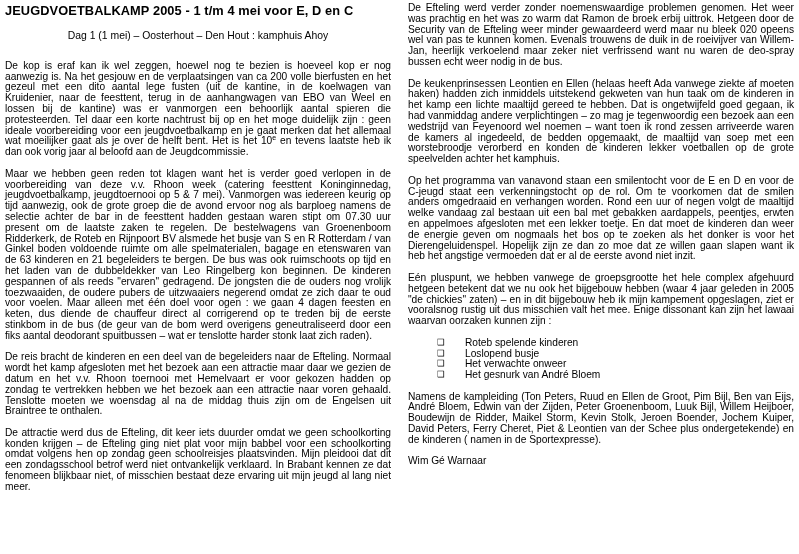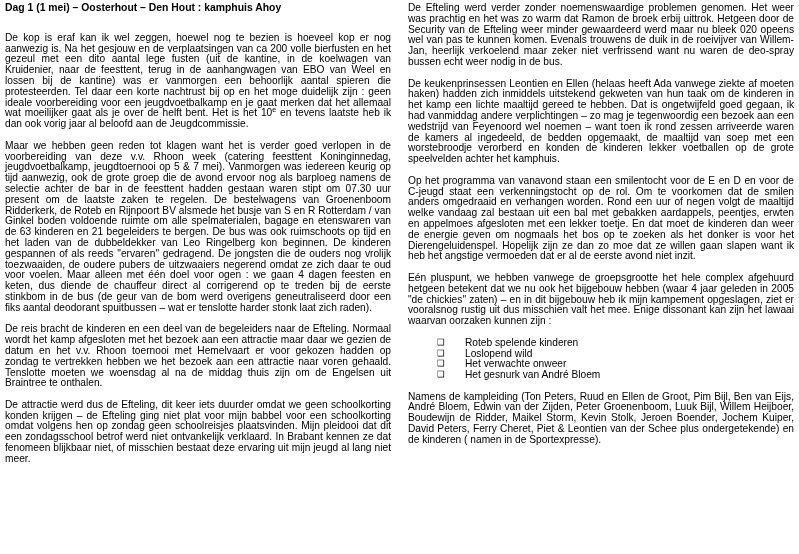--- a/index.html
+++ b/index.html
@@ -21,23 +21,23 @@
   .title {
     font-size: 12.8px;
     font-weight: bold;
     line-height: 15px;
     margin: 0 0 13px 0;
     text-align: left;
     letter-spacing: 0.1px;
   }
   .subheading {
     font-size: 10.4px;
-    font-weight: bold;
+    font-weight: normal;
     margin: 0 0 19px 0;
-    text-align: left;
+    text-align: center;
   }
   p { margin: 0 0 10.8px 0; }
   .misspell {
     text-decoration-style: wavy;
     text-decoration-color: #ff0000;
     text-decoration-thickness: 1px;
     text-underline-offset: 2px;
     text-decoration-skip-ink: none;
   }
   sup { font-size: 7px; vertical-align: super; line-height: 0; }
@@ -45,46 +45,48 @@
   .bullets li { position: relative; padding-left: 57px; text-align: left; }
   .blt { position: absolute; left: 29px; top: -1px; font-size: 8.5px; }
   .signature { margin: 0; }
 </style>
 </head>
 <body>
 
 <div class="page">
 
   <div class="col">
+    <h1 class="title">JEUGDVOETBALKAMP 2005 - 1 t/m 4 mei voor E, D en C</h1>
     <h2 class="subheading">Dag 1 (1 mei) – Oosterhout – Den Hout : kamphuis Ahoy</h2>
     <p><span>De kop is eraf kan ik wel zeggen, hoewel nog te bezien is hoeveel kop er nog aanwezig is. Na het gesjouw en de verplaatsingen van ca 200 volle bierfusten en het gezeul met een dito aantal lege fusten (uit de kantine, in de koelwagen van Kruidenier, naar de feesttent, terug in de aanhangwagen van EBO van Weel en lossen bij de kantine) was er vanmorgen een behoorlijk aantal spieren die protesteerden. Tel daar een korte nachtrust bij op en het moge duidelijk zijn : geen ideale voorbereiding voor een jeugdvoetbalkamp en je gaat merken dat het allemaal wat moeilijker gaat als je over de helft bent. Het is het 10</span><sup>e</sup><span> en tevens laatste heb ik dan ook vorig jaar al beloofd aan de Jeugdcommissie.</span></p>
     <p><span>Maar we hebben geen reden tot klagen want het is verder goed verlopen in de voorbereiding van deze v.v. Rhoon week (catering feesttent Koninginnedag, jeugdvoetbalkamp, jeugdtoernooi op 5 &amp; 7 mei). Vanmorgen was iedereen keurig op tijd aanwezig, ook de grote groep die de avond ervoor nog als barploeg namens de selectie achter de bar in de feesttent hadden gestaan waren stipt om 07.30 uur present om de laatste zaken te regelen. De bestelwagens van Groenenboom Ridderkerk, de </span><span class="misspell">Roteb</span><span> en Rijnpoort BV alsmede het busje van S en R Rotterdam / van Ginkel boden voldoende ruimte om alle spelmaterialen, bagage en etenswaren van de 63 kinderen en 21 begeleiders te bergen. De bus was ook ruimschoots op tijd en het laden van de dubbeldekker van Leo Ringelberg kon beginnen. De kinderen gespannen of als reeds "ervaren" gedragend. De jongsten die de ouders nog vrolijk toezwaaiden, de oudere pubers de </span><span class="misspell">uitzwaaiers</span><span> negerend omdat ze zich daar te oud voor voelen. Maar alleen met één doel voor ogen : we gaan 4 dagen feesten en keten, dus diende de chauffeur direct al corrigerend op te treden bij de eerste stinkbom in de bus (de geur van de bom werd overigens geneutraliseerd door een fiks aantal deodorant spuitbussen – wat er tenslotte harder stonk laat zich raden).</span></p>
     <p>De reis bracht de kinderen en een deel van de begeleiders naar de Efteling. Normaal wordt het kamp afgesloten met het bezoek aan een attractie maar daar we gezien de datum en het v.v. Rhoon toernooi met Hemelvaart er voor gekozen hadden op zondag te vertrekken hebben we het bezoek aan een attractie naar voren gehaald. Tenslotte moeten we woensdag al na de middag thuis zijn om de Engelsen uit Braintree te onthalen.</p>
     <p>De attractie werd dus de Efteling, dit keer iets duurder omdat we geen schoolkorting konden krijgen – de Efteling ging niet plat voor mijn babbel voor een schoolkorting omdat volgens hen op zondag geen schoolreisjes plaatsvinden. Mijn pleidooi dat dit een zondagsschool betrof werd niet ontvankelijk verklaard. In Brabant kennen ze dat fenomeen blijkbaar niet, of misschien bestaat deze ervaring uit mijn jeugd al lang niet meer.</p>
   </div>
 
   <div class="col">
     <p>De Efteling werd verder zonder noemenswaardige problemen genomen. Het weer was prachtig en het was zo warm dat Ramon de broek erbij uittrok. Hetgeen door de Security van de Efteling weer minder gewaardeerd werd maar nu bleek 020 opeens wel van pas te kunnen komen. Evenals trouwens de duik in de roeivijver van Willem-Jan, heerlijk verkoelend maar zeker niet verfrissend want nu waren de deo-spray bussen echt weer nodig in de bus.</p>
     <p><span>De keukenprinsessen Leontien en Ellen (helaas heeft Ada vanwege ziekte af moeten haken) hadden zich inmiddels uitstekend gekweten van hun taak om de kinderen in het kamp een lichte maaltijd gereed te hebben. Dat is ongetwijfeld goed gegaan, ik had vanmiddag andere verplichtingen – zo mag je tegenwoordig een bezoek aan een wedstrijd van Feyenoord wel noemen – want toen ik rond zessen arriveerde waren de kamers al ingedeeld, de bedden opgemaakt, de maaltijd van soep met een </span><span class="misspell">worstebroodje</span><span> verorberd en konden de kinderen lekker voetballen op de grote speelvelden achter het kamphuis.</span></p>
     <p><span>Op het programma van vanavond staan een </span><span class="misspell">smilentocht</span><span> voor de E en D en voor de C-jeugd staat een verkenningstocht op de rol. Om te voorkomen dat de </span><span class="misspell">smilen</span><span> anders omgedraaid en verhangen worden. Rond een uur of negen volgt de maaltijd welke vandaag zal bestaan uit een bal met gebakken aardappels, peentjes, erwten en appelmoes </span><span class="misspell">afgesloten</span><span> met een lekker toetje. En dat moet de kinderen dan weer de energie geven om nogmaals het bos op te zoeken als het donker is voor het Dierengeluidenspel. Hopelijk zijn ze dan zo moe dat ze willen gaan slapen want ik heb het angstige vermoeden dat er al de eerste avond niet inzit.</span></p>
     <p><span>Eén pluspunt, we hebben vanwege de groepsgrootte het hele complex afgehuurd hetgeen betekent dat we nu ook het bijgebouw hebben (waar 4 jaar geleden in 2005 "de </span><span class="misspell">chickies</span><span>" zaten) – en in dit bijgebouw heb ik mijn kampement opgeslagen, ziet er vooralsnog rustig uit dus misschien valt het mee. Enige dissonant kan zijn het lawaai waarvan oorzaken kunnen zijn :</span></p>
     <ul class="bullets">
       <li>
         <span class="blt">❑</span>
         <span>Roteb spelende kinderen</span>
       </li>
       <li>
         <span class="blt">❑</span>
-        <span>Loslopend wild</span>
+        <span>Loslopend busje</span>
       </li>
       <li>
         <span class="blt">❑</span>
         <span>Het verwachte onweer</span>
       </li>
       <li>
         <span class="blt">❑</span>
         <span>Het gesnurk van André Bloem</span>
       </li>
     </ul>
     <p><span>Namens de kampleiding (Ton Peters, Ruud en Ellen de Groot, Pim Bijl, Ben van Eijs, André Bloem, Edwin van der Zijden, Peter Groenenboom, Luuk Bijl, Willem Heijboer, Boudewijn de Ridder, Maikel Storm, Kevin Stolk, Jeroen Boender, Jochem Kuiper, David Peters, Ferry </span><span class="misspell">Cheret</span><span>, Piet &amp; Leontien van der Schee plus ondergetekende) en de kinderen ( namen in de Sportexpresse).</span></p>
+    <p class="signature">Wim Gé Warnaar</p>
   </div>
 
 </div>
 
 </body></html>

